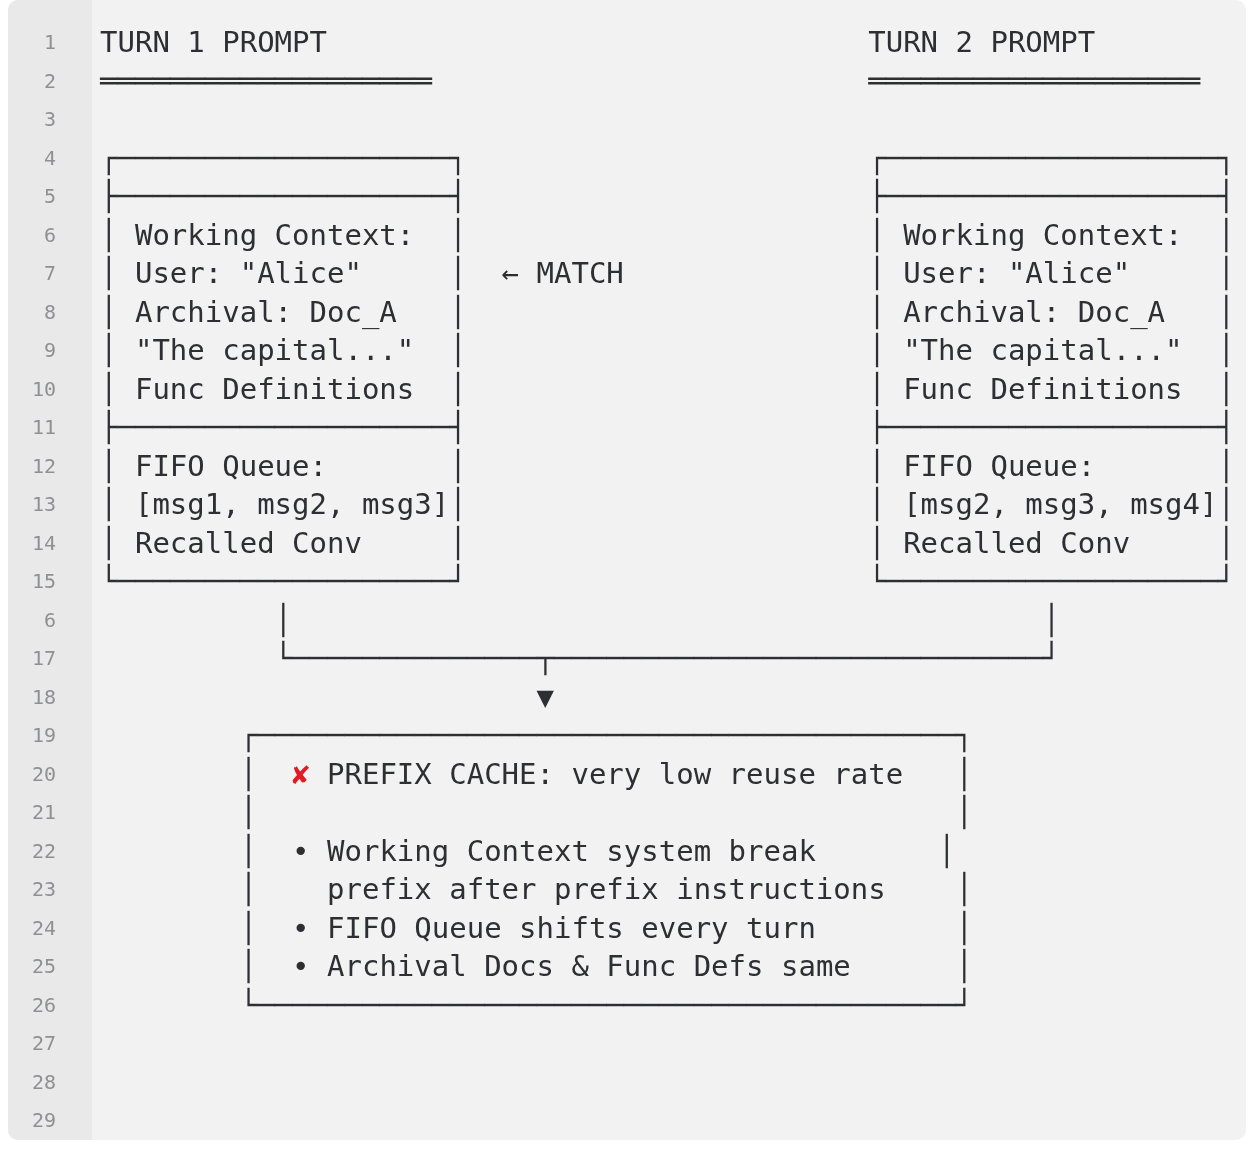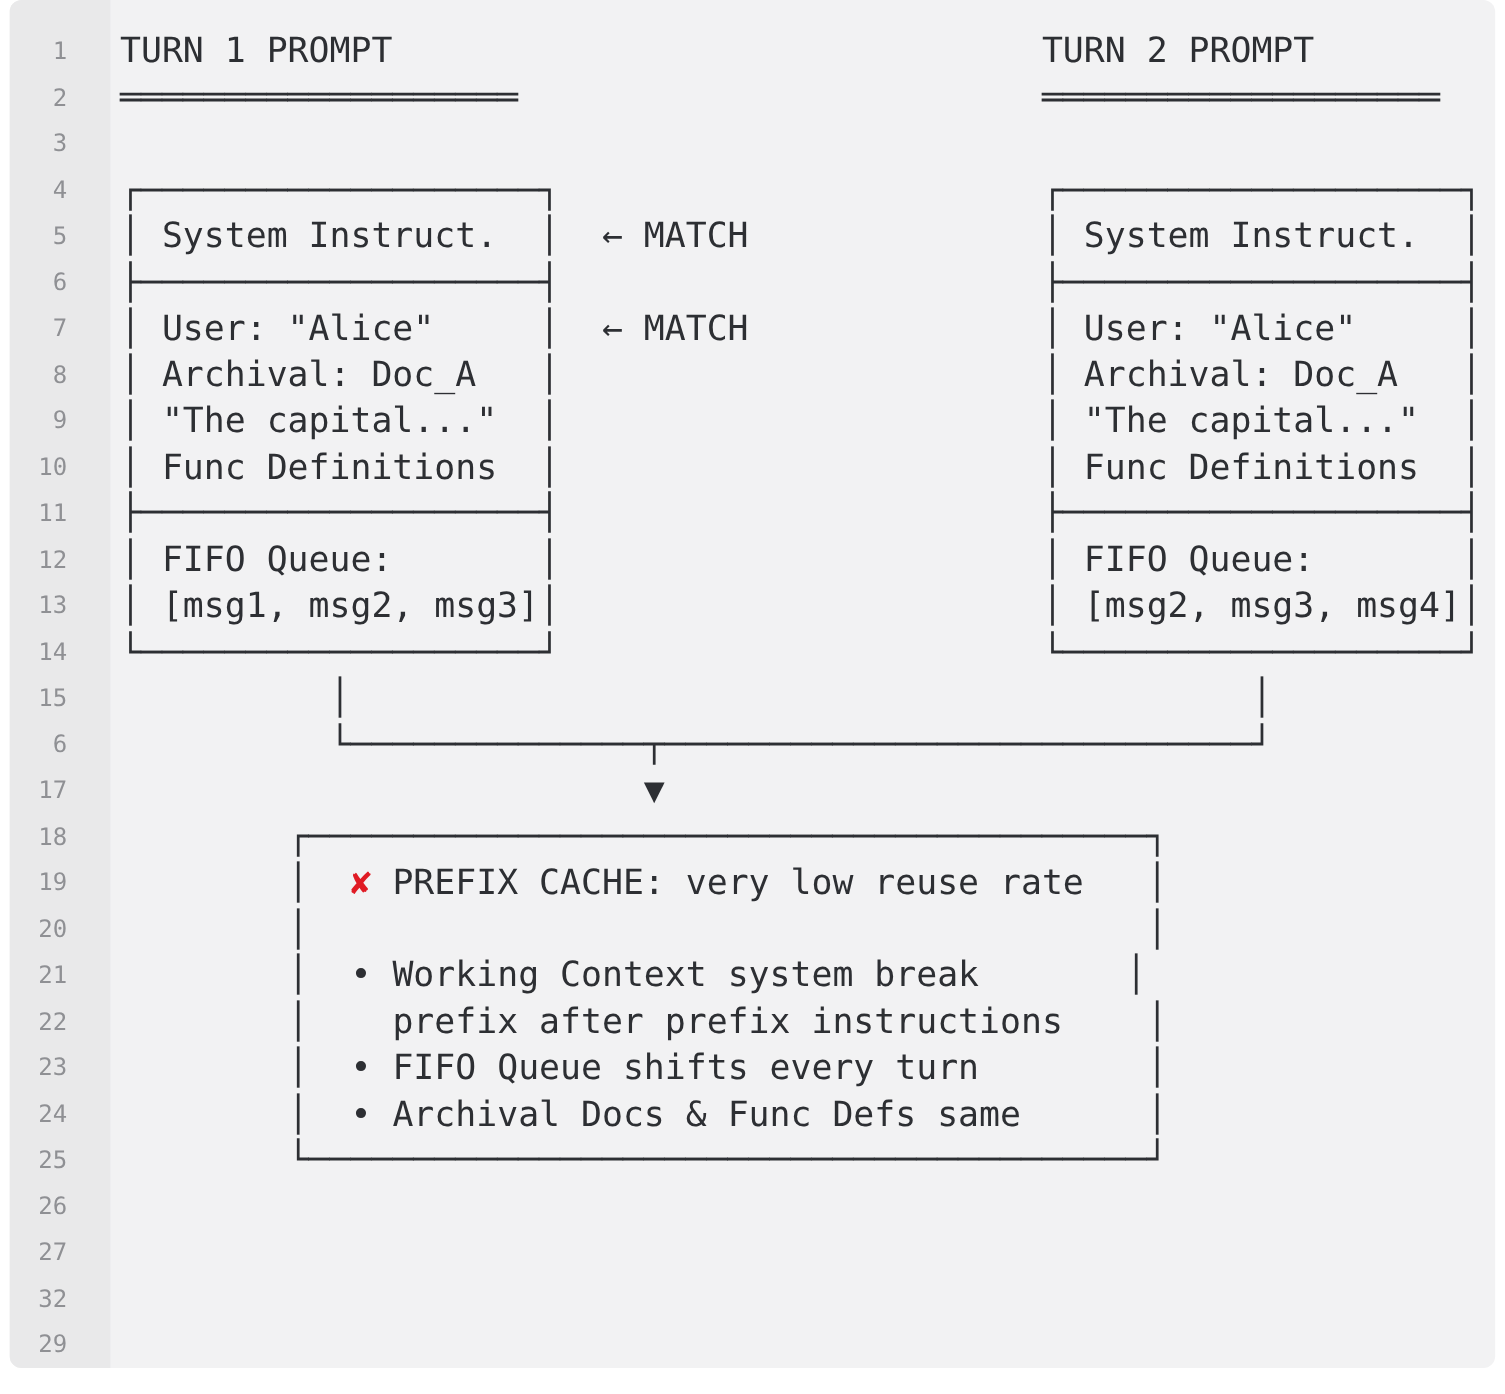--- a/index.html
+++ b/index.html
@@ -87,37 +87,38 @@
       <div class="gutter-line">18</div>
       <div class="gutter-line">19</div>
       <div class="gutter-line">20</div>
       <div class="gutter-line">21</div>
       <div class="gutter-line">22</div>
       <div class="gutter-line">23</div>
       <div class="gutter-line">24</div>
       <div class="gutter-line">25</div>
       <div class="gutter-line">26</div>
       <div class="gutter-line">27</div>
-      <div class="gutter-line">32</div>
+      <div class="gutter-line">28</div>
       <div class="gutter-line">29</div>
     </div>
   <div class="code-wrap">
       <div class="code-line"><span>TURN 1 PROMPT</span>                               <span>TURN 2 PROMPT</span></div>
       <div class="code-line"><span>═══════════════════</span>                         <span>═══════════════════</span></div>
       <div class="code-line"></div>
       <div class="code-line"><span>┌───────────────────┐</span>                       <span>┌───────────────────┐</span></div>
-      <div class="code-line"><span>│ System Instruct.  │</span>  <span>← MATCH</span>              <span>│ System Instruct.  │</span></div>
       <div class="code-line"><span>├───────────────────┤</span>                       <span>├───────────────────┤</span></div>
+      <div class="code-line"><span>│ Working Context:  │</span>                       <span>│ Working Context:  │</span></div>
       <div class="code-line"><span>│ User: "Alice"     │</span>  <span>← MATCH</span>              <span>│ User: "Alice"     │</span></div>
       <div class="code-line"><span>│ Archival: Doc_A   │</span>                       <span>│ Archival: Doc_A   │</span>  <span>← SAME CONTENT (CACHEABLE)</span></div>
       <div class="code-line"><span>│ "The capital..."  │</span>                       <span>│ "The capital..."  │</span></div>
       <div class="code-line"><span>│ Func Definitions  │</span>                       <span>│ Func Definitions  │</span>  <span>← SAME (CACHEABLE)</span></div>
       <div class="code-line"><span>├───────────────────┤</span>                       <span>├───────────────────┤</span></div>
       <div class="code-line"><span>│ FIFO Queue:       │</span>                       <span>│ FIFO Queue:       │</span></div>
       <div class="code-line"><span>│ [msg1, msg2, msg3]│</span>                       <span>│ [msg2, msg3, msg4]│</span>  <span>← BREAKS!</span></div>
+      <div class="code-line"><span>│ Recalled Conv     │</span>                       <span>│ Recalled Conv     │</span>  <span>← CACHEABLE</span></div>
       <div class="code-line"><span>└───────────────────┘</span>                       <span>└───────────────────┘</span></div>
       <div class="code-line">          <span>│</span>                                           <span>│</span></div>
       <div class="code-line">          <span>└──────────────┬────────────────────────────┘</span></div>
       <div class="code-line">                         <span>▼</span></div>
       <div class="code-line">        <span>┌────────────────────────────────────────┐</span></div>
       <div class="code-line">        <span>│</span>  <span class="red">✘</span> <span>PREFIX CACHE: very low reuse rate</span>   <span>│</span></div>
       <div class="code-line">        <span>│</span>                                        <span>│</span></div>
       <div class="code-line">        <span>│</span>  <span>•</span> <span>Working Context system break</span>       <span>│</span></div>
       <div class="code-line">        <span>│</span>    <span>prefix after prefix instructions</span>    <span>│</span></div>
       <div class="code-line">        <span>│</span>  <span>•</span> <span>FIFO Queue shifts every turn</span>        <span>│</span></div>

